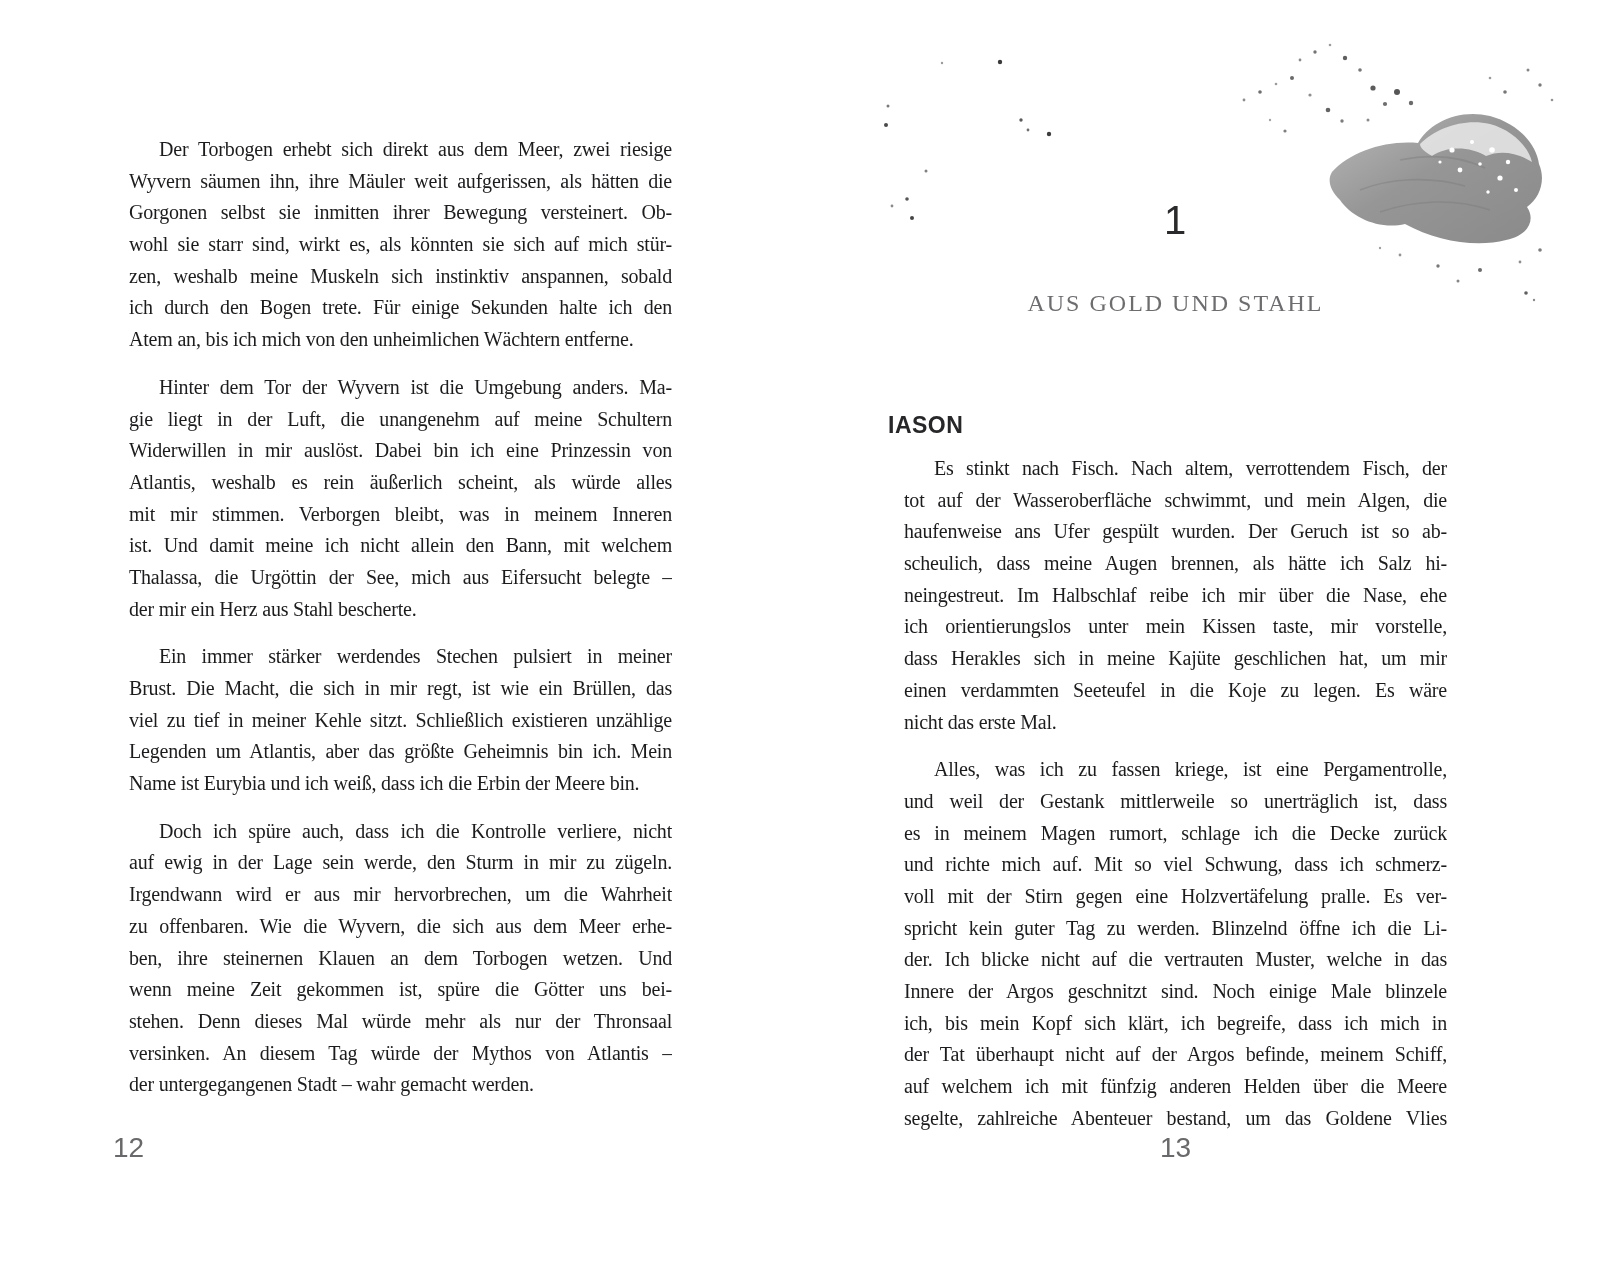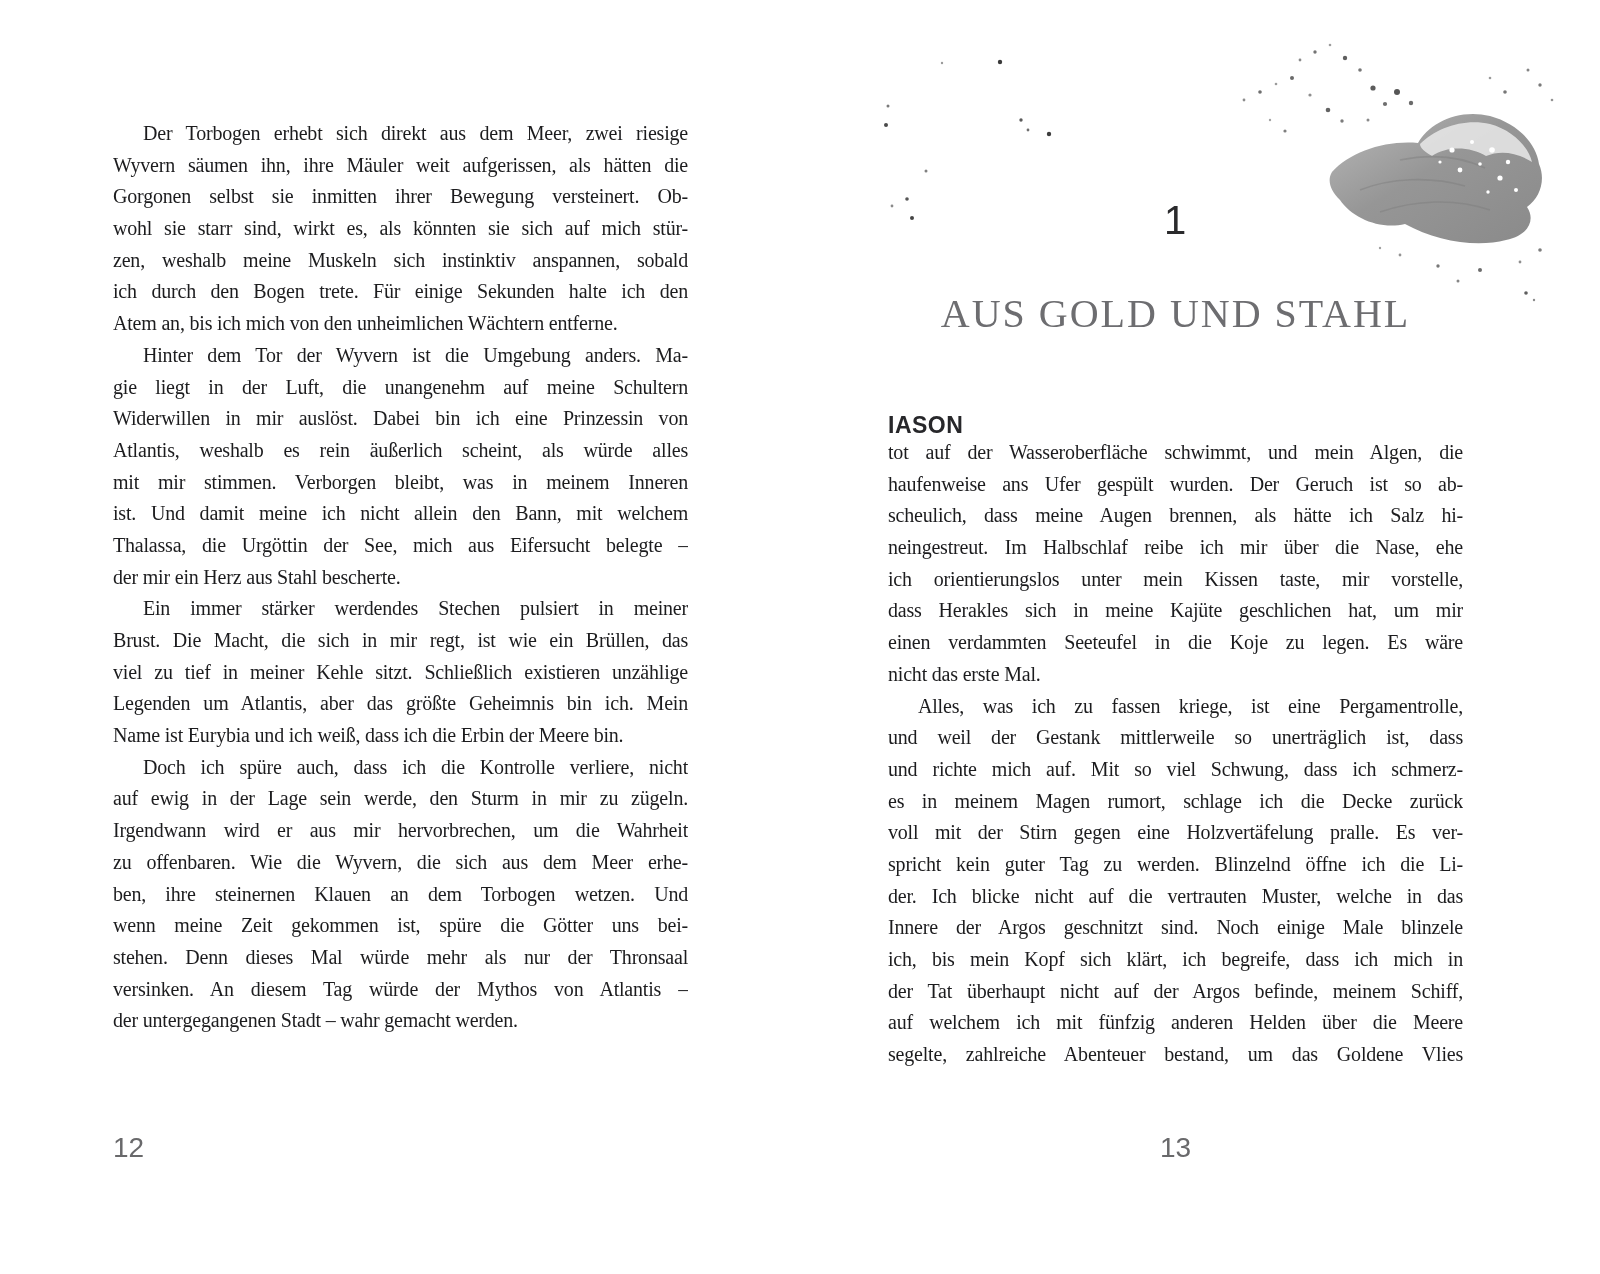--- a/index.html
+++ b/index.html
@@ -25,21 +25,21 @@
   .text-col{
     position:absolute;
     width:575px;
     font-size:20px;
     line-height:31.7px;
     letter-spacing:-0.2px;
     color:var(--text);
   }
   .col-left{left:113px;top:118px;}
   .col-right{left:888px;top:437px;}
-  .para{margin:0;padding:0;}
+  .para{margin:16px;padding:0;}
   .line{
     text-align:justify;
     text-align-last:justify;
     height:31.7px;
     overflow:hidden;
     white-space:normal;
   }
   .line.first{text-indent:30px;}
   .line.last{text-align-last:left;}
   
@@ -47,21 +47,21 @@
     position:absolute;left:888px;top:198px;width:575px;
     text-align:center;
     font-family:"Liberation Sans","DejaVu Sans",sans-serif;
     font-size:40px;font-weight:400;color:#2a2a2c;
     letter-spacing:1px;
   }
   .chapter-title{
     position:absolute;left:888px;top:290px;width:575px;
     text-align:center;
     font-family:"Liberation Serif","DejaVu Serif",serif;
-    font-size:40px;font-weight:400;
+    font-size:24px;font-weight:400;
     letter-spacing:2px;
     color:var(--heading-gray);
   }
   .section-heading{
     position:absolute;left:888px;top:400px;
     font-family:"Liberation Sans","DejaVu Sans",sans-serif;
     font-size:23px;font-weight:700;letter-spacing:0.5px;
     color:var(--section-color);
     margin-top:12px;
   }
@@ -227,34 +227,35 @@
       </div>
     <div class="page-number pagenum-left">12</div>
   </div>
 
   <div>
     <div class="chapter-number">1</div>
     <div class="chapter-title">AUS GOLD UND STAHL</div>
     <div class="section-heading">IASON</div>
     <div class="text-col col-right">
         <div class="para">
+          <div class="line first">Es stinkt nach Fisch. Nach altem, verrottendem Fisch, der</div>
           <div class="line">tot auf der Wasseroberfläche schwimmt, und mein Algen, die</div>
           <div class="line">haufenweise ans Ufer gespült wurden. Der Geruch ist so ab-</div>
           <div class="line">scheulich, dass meine Augen brennen, als hätte ich Salz hi-</div>
           <div class="line">neingestreut. Im Halbschlaf reibe ich mir über die Nase, ehe</div>
           <div class="line">ich orientierungslos unter mein Kissen taste, mir vorstelle,</div>
           <div class="line">dass Herakles sich in meine Kajüte geschlichen hat, um mir</div>
           <div class="line">einen verdammten Seeteufel in die Koje zu legen. Es wäre</div>
           <div class="line last">nicht das erste Mal.</div>
         </div>
         <div class="para">
           <div class="line first">Alles, was ich zu fassen kriege, ist eine Pergamentrolle,</div>
           <div class="line">und weil der Gestank mittlerweile so unerträglich ist, dass</div>
+          <div class="line">es in meinem Magen rumort, schlage ich die Decke zurück</div>
           <div class="line">und richte mich auf. Mit so viel Schwung, dass ich schmerz-</div>
-          <div class="line">es in meinem Magen rumort, schlage ich die Decke zurück</div>
           <div class="line">voll mit der Stirn gegen eine Holzvertäfelung pralle. Es ver-</div>
           <div class="line">spricht kein guter Tag zu werden. Blinzelnd öffne ich die Li-</div>
           <div class="line">der. Ich blicke nicht auf die vertrauten Muster, welche in das</div>
           <div class="line">Innere der Argos geschnitzt sind. Noch einige Male blinzele</div>
           <div class="line">ich, bis mein Kopf sich klärt, ich begreife, dass ich mich in</div>
           <div class="line">der Tat überhaupt nicht auf der Argos befinde, meinem Schiff,</div>
           <div class="line">auf welchem ich mit fünfzig anderen Helden über die Meere</div>
           <div class="line">segelte, zahlreiche Abenteuer bestand, um das Goldene Vlies</div>
         </div>
       </div>

